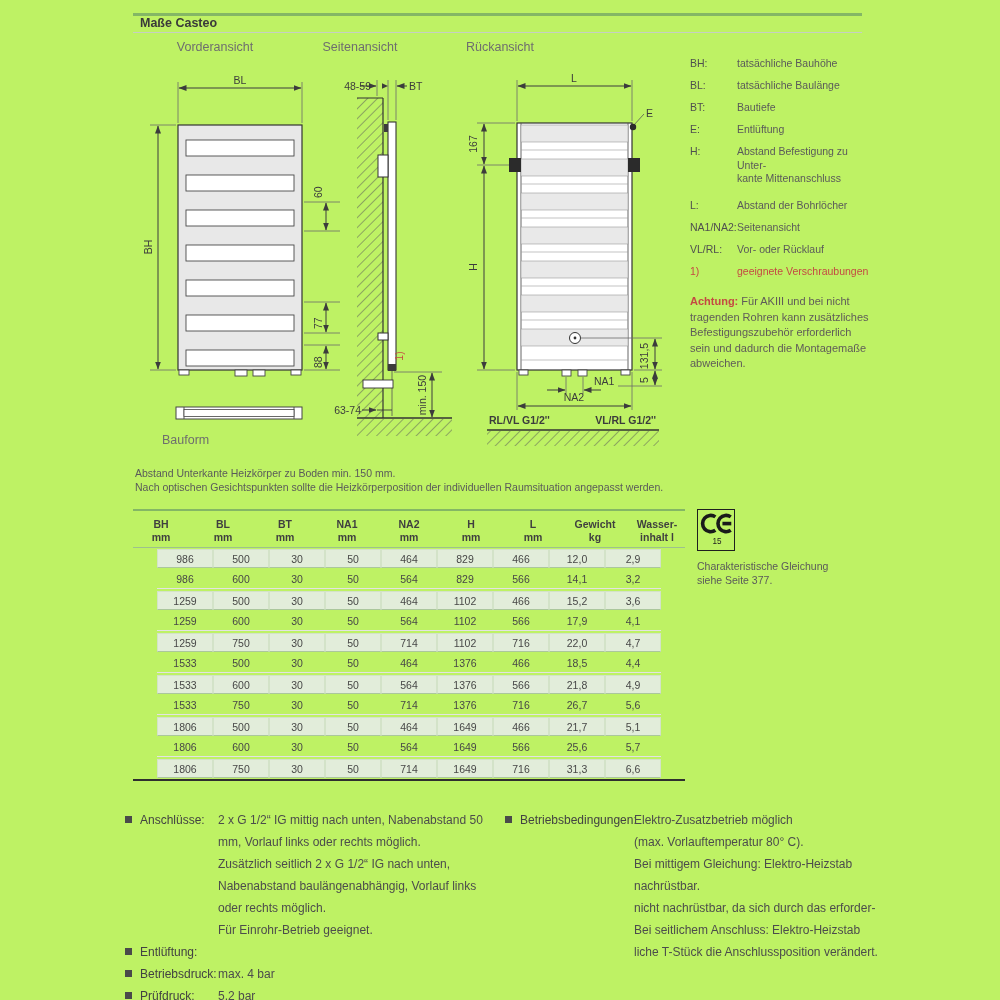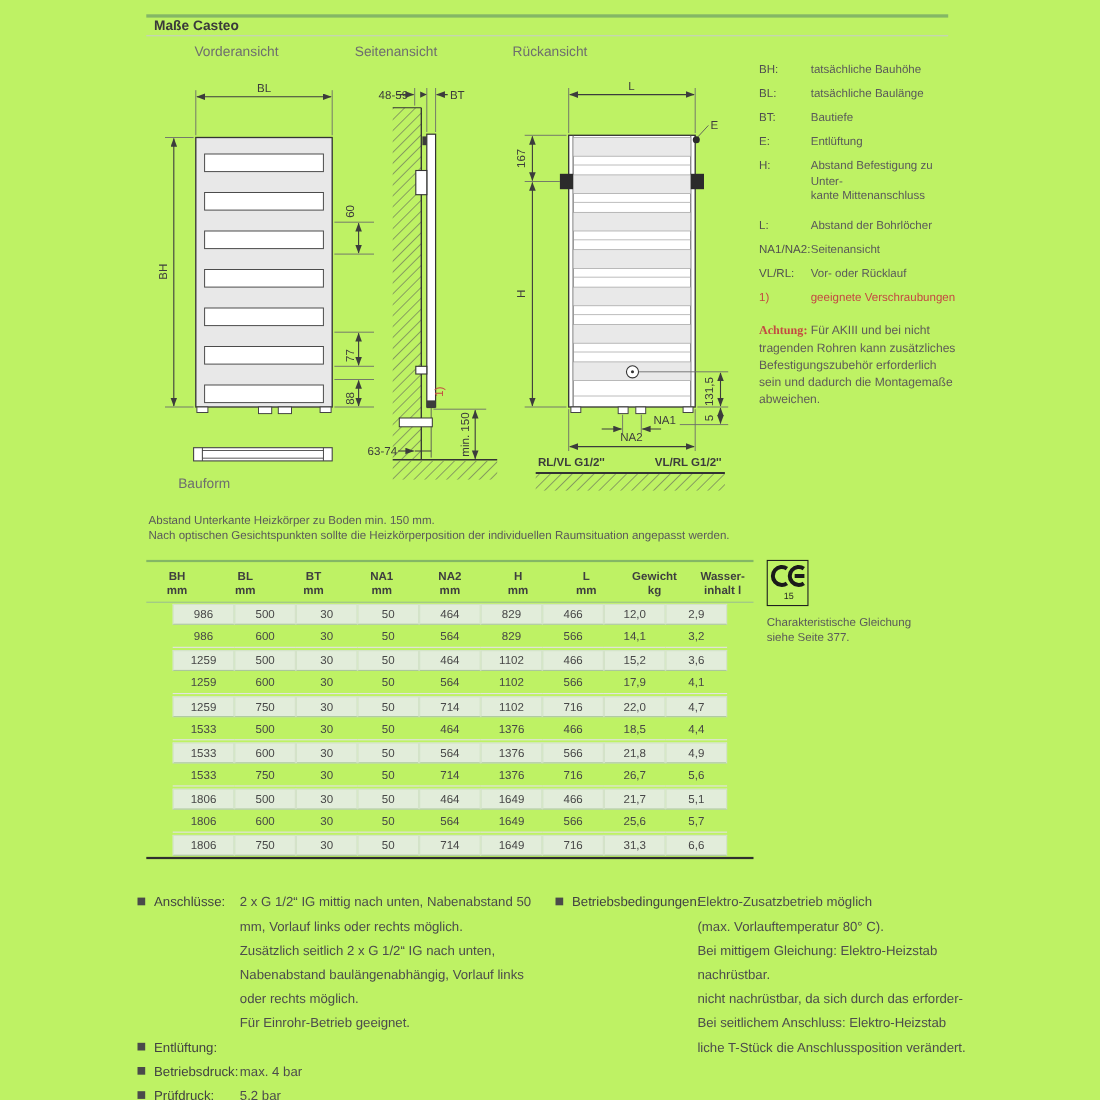--- a/index.html
+++ b/index.html
@@ -17,21 +17,21 @@
   .dtxt-red{fill:#c44a42;}
   
   .legend{position:absolute;left:690px;top:57px;width:180px;font-size:10.5px;line-height:13.5px;}
   .lg-row{display:flex;margin-bottom:8.5px;}
   .lg-row.tall{margin-bottom:13px;}
   .lg-key{min-width:47px;flex:none;color:#4f4f4f;}
   .lg-val{flex:1;color:#5a5a5a;white-space:pre-line;}
   .lg-row.red .lg-key,.lg-row.red .lg-val{color:#c44a42;}
   
   .warning{position:absolute;left:690px;top:294px;width:180px;font-size:11px;line-height:15.5px;color:#5f5b59;}
-  .wlabel{color:#c44a42;font-weight:600;font-family:Liberation Serif, serif;}
+  .wlabel{color:#c44a42;font-weight:600;}
   
   .notes{position:absolute;left:135px;top:466px;font-size:10.5px;line-height:14px;color:#5a5a5a;}
   
   .dtable{position:absolute;left:133px;top:509px;width:552px;border-top:2.5px solid #84b765;}
   .thead{display:flex;justify-content:space-between;padding:7px 0 4px 0;border-bottom:1px solid #9dc18d;}
   .hcell{width:56px;text-align:center;font-size:10.5px;font-weight:bold;color:#3f3f3f;line-height:12.5px;}
   .tbody{border-bottom:2px solid #2f2f2f;}
   .trow{display:flex;justify-content:center;height:21px;align-items:center;}
   .tcell{width:56px;height:19px;line-height:19px;text-align:center;font-size:10.5px;color:#474747;box-sizing:border-box;}
   .trow.odd .tcell{background:#e2edda;border:1px solid #d3e3c8;border-bottom:1px solid #abc79c;}

